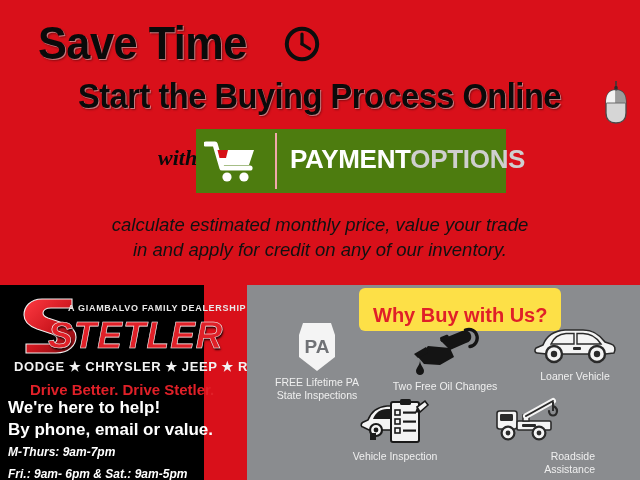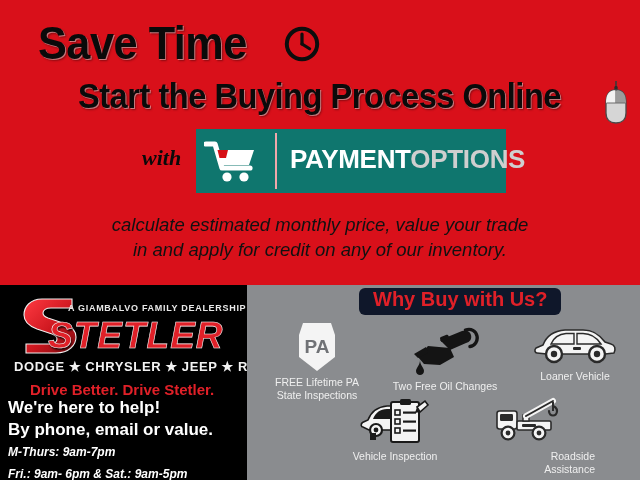--- a/index.html
+++ b/index.html
@@ -63,32 +63,32 @@
   }
 
   
   #with-row {
     position: absolute;
     left: 0; top: 132px;
     width: 640px; height: 60px;
   }
   #with-word {
     position: absolute;
-    left: 142px; top: 13px;
+    left: 158px; top: 13px;
     font-size: 22px;
     font-style: italic;
     font-weight: bold;
     color: #0a0a0a;
     font-family: "Liberation Serif", serif;
   }
   #po-badge {
     position: absolute;
     left: 196px; top: -3px;
     width: 310px; height: 64px;
-    background: #0f766e;
+    background: #4d7c0f;
   }
   #cart-icon {
     position: absolute;
     left: 8px; top: 10px;
     width: 56px; height: 44px;
   }
   #po-divider {
     position: absolute;
     left: 79px; top: 4px;
     width: 2px; height: 56px;
@@ -115,21 +115,21 @@
     font-style: italic;
     font-size: 18.5px;
     line-height: 25px;
     color: #111111;
   }
 
   
   #left-panel {
     position: absolute;
     left: 0; top: 285px;
-    width: 247px; height: 195px;
+    width: 204px; height: 195px;
     background: #000000;
   }
   #logo-block {
     position: absolute;
     left: 0; top: 4px;
     width: 247px; height: 100px;
   }
   #logo-s {
     position: absolute;
     left: 22px; top: 6px;
@@ -198,22 +198,22 @@
   
   #right-panel {
     position: absolute;
     left: 247px; top: 285px;
     width: 393px; height: 195px;
     background: #8a8c8f;
   }
   #why-pill {
     position: absolute;
     left: 112px; top: 3px;
-    padding: 0 14px 4px 14px;
-    background: #0f172a;
+    padding: 16px 14px 4px 14px;
+    background: #fde047;
     border-radius: 6px;
     color: #e02028;
     font-size: 20px;
     font-weight: bold;
     white-space: nowrap;
     font-family: "Liberation Sans", sans-serif;
   }
 
   .perk {
     position: absolute;

